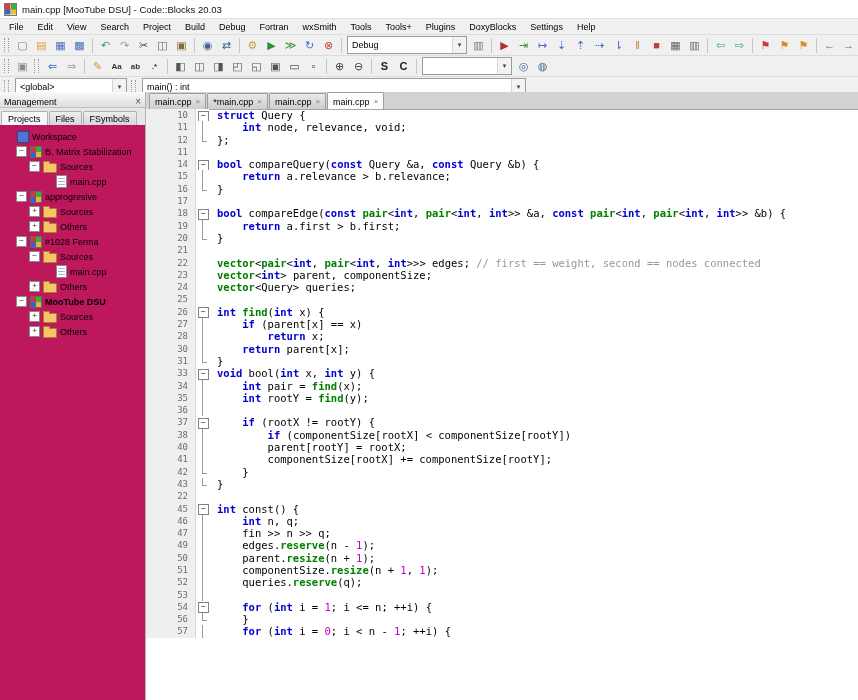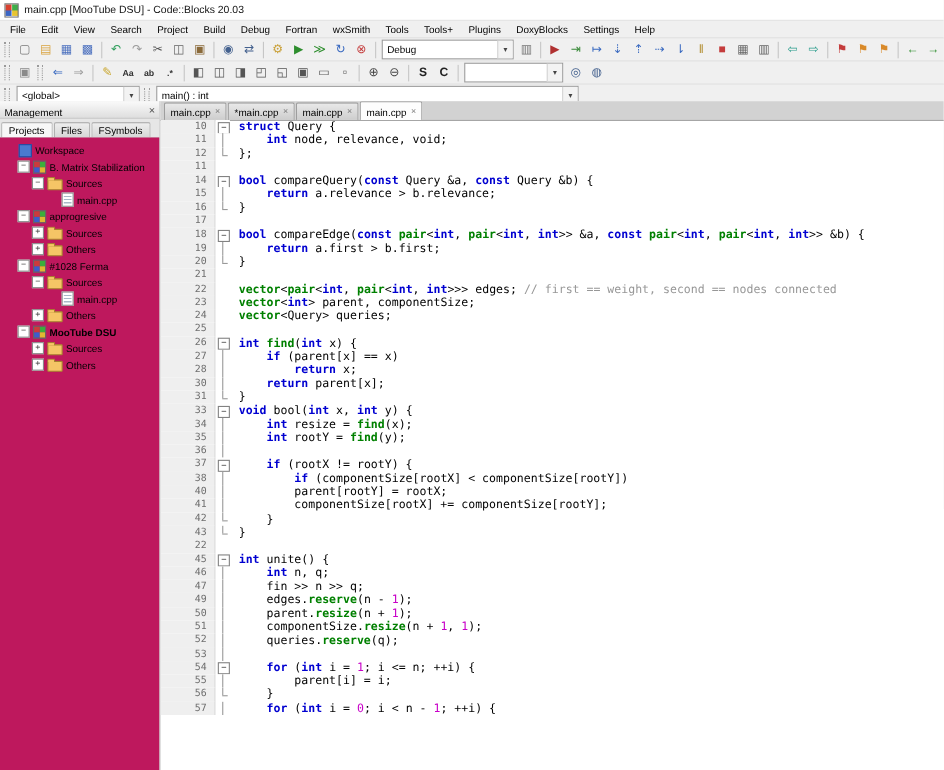--- a/index.html
+++ b/index.html
@@ -325,37 +325,36 @@
         <div class="cl"><span class="ln">22</span><span class="fold "></span><span class="ct"><span class="grn">vector</span><span class="pl">&lt;</span><span class="grn">pair</span><span class="pl">&lt;</span><span class="kw">int</span><span class="pl">, </span><span class="grn">pair</span><span class="pl">&lt;</span><span class="kw">int</span><span class="pl">, </span><span class="kw">int</span><span class="pl">&gt;&gt;&gt; edges; </span><span class="com">// first == weight, second == nodes connected</span></span></div>
         <div class="cl"><span class="ln">23</span><span class="fold "></span><span class="ct"><span class="grn">vector</span><span class="pl">&lt;</span><span class="kw">int</span><span class="pl">&gt; parent, componentSize;</span></span></div>
         <div class="cl"><span class="ln">24</span><span class="fold "></span><span class="ct"><span class="grn">vector</span><span class="pl">&lt;Query&gt; queries;</span></span></div>
         <div class="cl"><span class="ln">25</span><span class="fold "></span><span class="ct"></span></div>
         <div class="cl"><span class="ln">26</span><span class="fold s"><span class="fbox">−</span></span><span class="ct"><span class="kw">int</span><span class="pl"> </span><span class="grn">find</span><span class="pl">(</span><span class="kw">int</span><span class="pl"> x) {</span></span></div>
         <div class="cl"><span class="ln">27</span><span class="fold v"></span><span class="ct"><span class="pl">    </span><span class="kw">if</span><span class="pl"> (parent[x] == x)</span></span></div>
         <div class="cl"><span class="ln">28</span><span class="fold v"></span><span class="ct"><span class="pl">        </span><span class="kw">return</span><span class="pl"> x;</span></span></div>
         <div class="cl"><span class="ln">30</span><span class="fold v"></span><span class="ct"><span class="pl">    </span><span class="kw">return</span><span class="pl"> parent[x];</span></span></div>
         <div class="cl"><span class="ln">31</span><span class="fold e"></span><span class="ct"><span class="pl">}</span></span></div>
         <div class="cl"><span class="ln">33</span><span class="fold s"><span class="fbox">−</span></span><span class="ct"><span class="kw">void</span><span class="pl"> bool(</span><span class="kw">int</span><span class="pl"> x, </span><span class="kw">int</span><span class="pl"> y) {</span></span></div>
-        <div class="cl"><span class="ln">34</span><span class="fold v"></span><span class="ct"><span class="pl">    </span><span class="kw">int</span><span class="pl"> resize = </span><span class="grn">find</span><span class="pl">(x);</span></span></div>
+        <div class="cl"><span class="ln">34</span><span class="fold v"></span><span class="ct"><span class="pl">    </span><span class="kw">int</span><span class="pl"> pair = </span><span class="grn">find</span><span class="pl">(x);</span></span></div>
         <div class="cl"><span class="ln">35</span><span class="fold v"></span><span class="ct"><span class="pl">    </span><span class="kw">int</span><span class="pl"> rootY = </span><span class="grn">find</span><span class="pl">(y);</span></span></div>
         <div class="cl"><span class="ln">36</span><span class="fold v"></span><span class="ct"></span></div>
         <div class="cl"><span class="ln">37</span><span class="fold s"><span class="fbox">−</span></span><span class="ct"><span class="pl">    </span><span class="kw">if</span><span class="pl"> (rootX != rootY) {</span></span></div>
         <div class="cl"><span class="ln">38</span><span class="fold v"></span><span class="ct"><span class="pl">        </span><span class="kw">if</span><span class="pl"> (componentSize[rootX] &lt; componentSize[rootY])</span></span></div>
         <div class="cl"><span class="ln">40</span><span class="fold v"></span><span class="ct"><span class="pl">        parent[rootY] = rootX;</span></span></div>
         <div class="cl"><span class="ln">41</span><span class="fold v"></span><span class="ct"><span class="pl">        componentSize[rootX] += componentSize[rootY];</span></span></div>
         <div class="cl"><span class="ln">42</span><span class="fold e"></span><span class="ct"><span class="pl">    }</span></span></div>
         <div class="cl"><span class="ln">43</span><span class="fold e"></span><span class="ct"><span class="pl">}</span></span></div>
         <div class="cl"><span class="ln">22</span><span class="fold "></span><span class="ct"></span></div>
-        <div class="cl"><span class="ln">45</span><span class="fold s"><span class="fbox">−</span></span><span class="ct"><span class="kw">int</span><span class="pl"> unite() {</span></span></div>
+        <div class="cl"><span class="ln">45</span><span class="fold s"><span class="fbox">−</span></span><span class="ct"><span class="kw">int</span><span class="pl"> const() {</span></span></div>
         <div class="cl"><span class="ln">46</span><span class="fold v"></span><span class="ct"><span class="pl">    </span><span class="kw">int</span><span class="pl"> n, q;</span></span></div>
         <div class="cl"><span class="ln">47</span><span class="fold v"></span><span class="ct"><span class="pl">    fin &gt;&gt; n &gt;&gt; q;</span></span></div>
         <div class="cl"><span class="ln">49</span><span class="fold v"></span><span class="ct"><span class="pl">    edges.</span><span class="grn">reserve</span><span class="pl">(n - </span><span class="num">1</span><span class="pl">);</span></span></div>
         <div class="cl"><span class="ln">50</span><span class="fold v"></span><span class="ct"><span class="pl">    parent.</span><span class="grn">resize</span><span class="pl">(n + </span><span class="num">1</span><span class="pl">);</span></span></div>
         <div class="cl"><span class="ln">51</span><span class="fold v"></span><span class="ct"><span class="pl">    componentSize.</span><span class="grn">resize</span><span class="pl">(n + </span><span class="num">1</span><span class="pl">, </span><span class="num">1</span><span class="pl">);</span></span></div>
         <div class="cl"><span class="ln">52</span><span class="fold v"></span><span class="ct"><span class="pl">    queries.</span><span class="grn">reserve</span><span class="pl">(q);</span></span></div>
         <div class="cl"><span class="ln">53</span><span class="fold v"></span><span class="ct"></span></div>
         <div class="cl"><span class="ln">54</span><span class="fold s"><span class="fbox">−</span></span><span class="ct"><span class="pl">    </span><span class="kw">for</span><span class="pl"> (</span><span class="kw">int</span><span class="pl"> i = </span><span class="num">1</span><span class="pl">; i &lt;= n; ++i) {</span></span></div>
-        <div class="cl"><span class="ln">55</span><span class="fold v"></span><span class="ct"><span class="pl">        parent[i] = i;</span></span></div>
         <div class="cl"><span class="ln">56</span><span class="fold e"></span><span class="ct"><span class="pl">    }</span></span></div>
         <div class="cl"><span class="ln">57</span><span class="fold v"></span><span class="ct"><span class="pl">    </span><span class="kw">for</span><span class="pl"> (</span><span class="kw">int</span><span class="pl"> i = </span><span class="num">0</span><span class="pl">; i &lt; n - </span><span class="num">1</span><span class="pl">; ++i) {</span></span></div>
       </div>
   </div>
 </div>
 
 </body></html>

